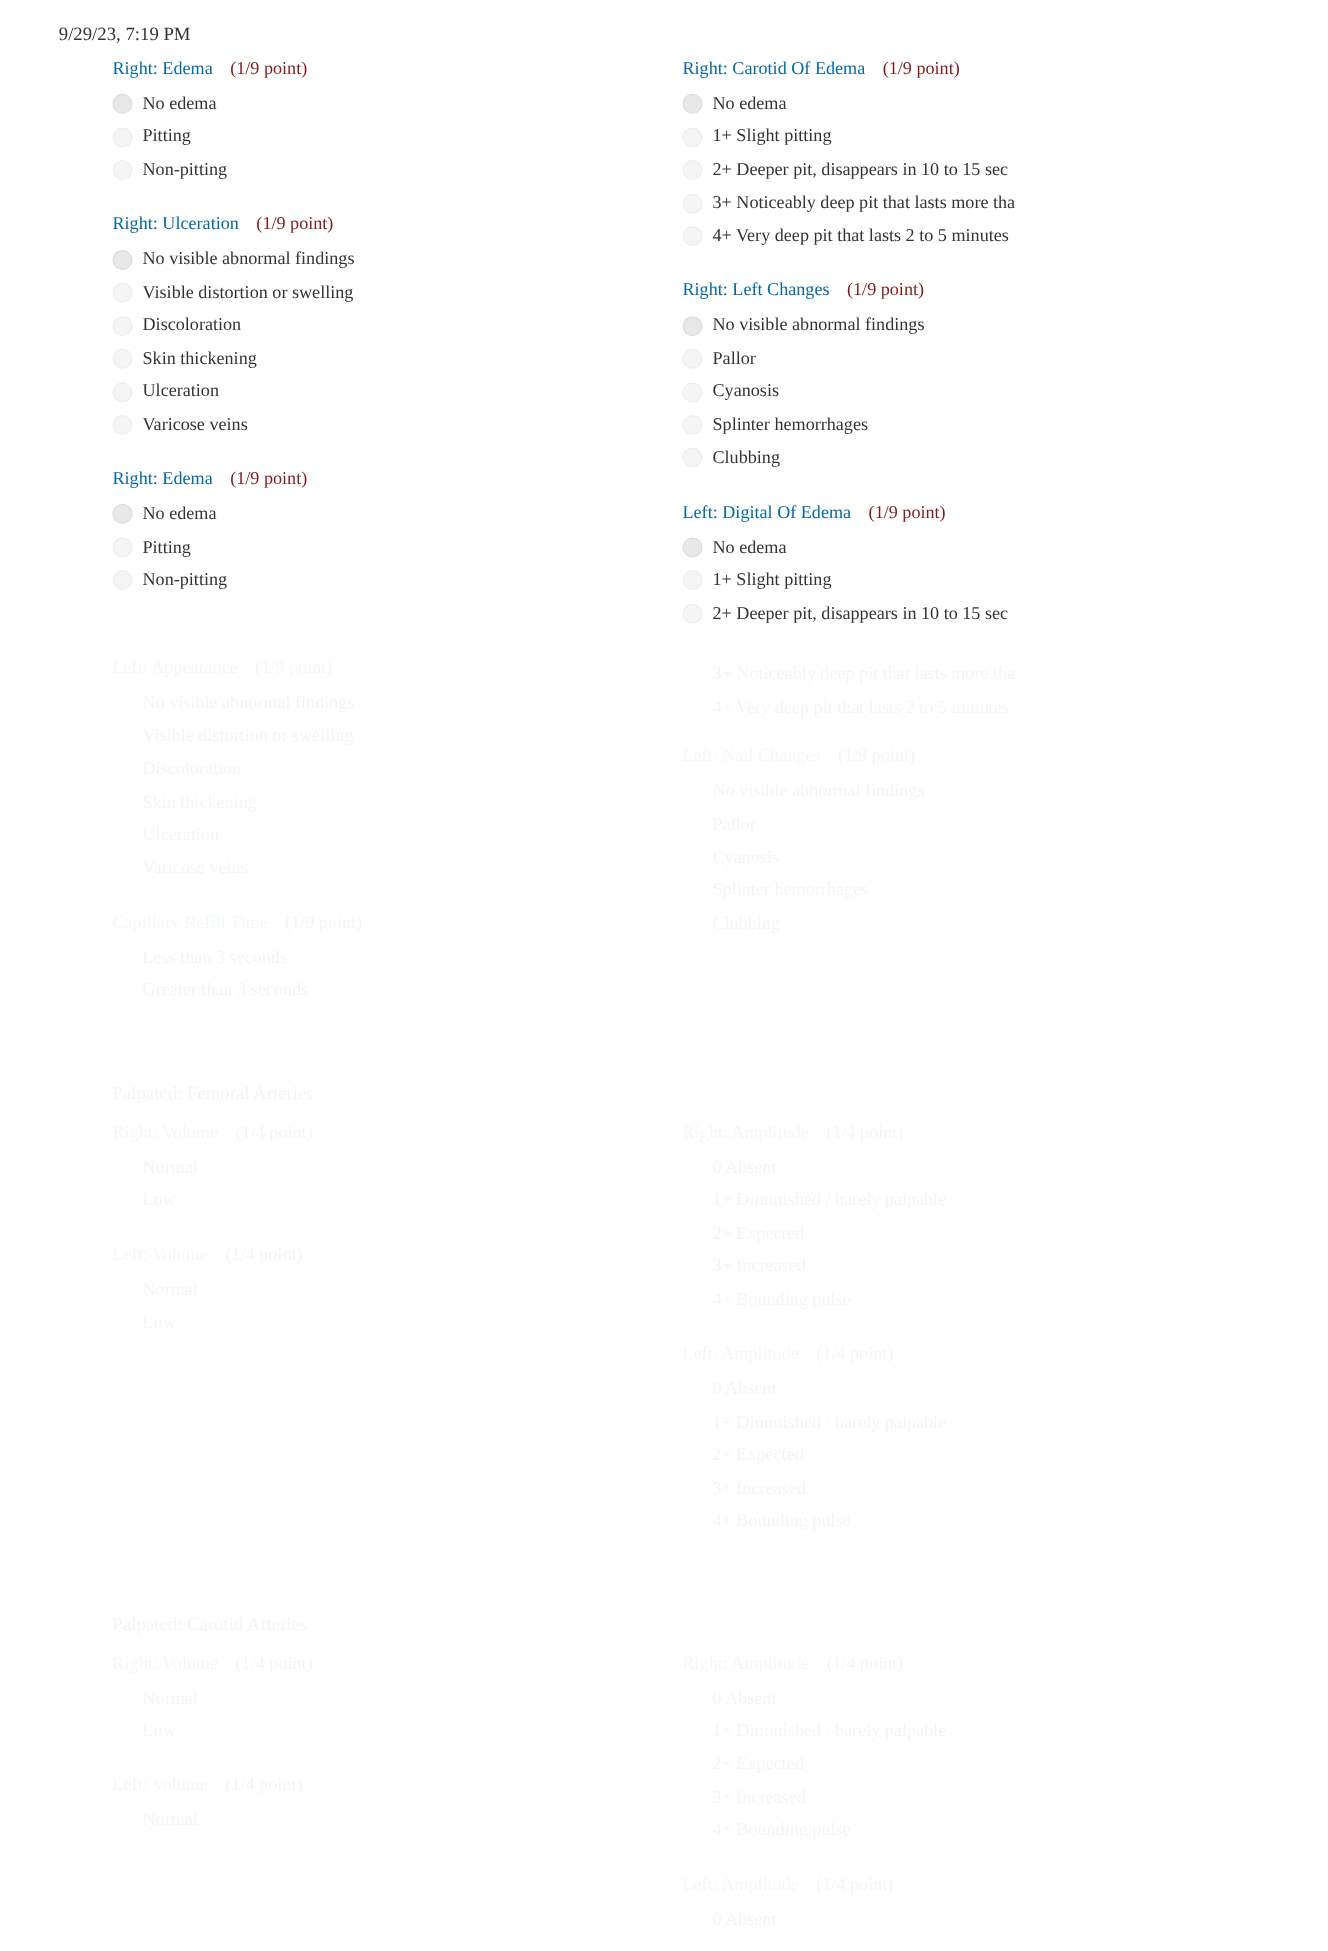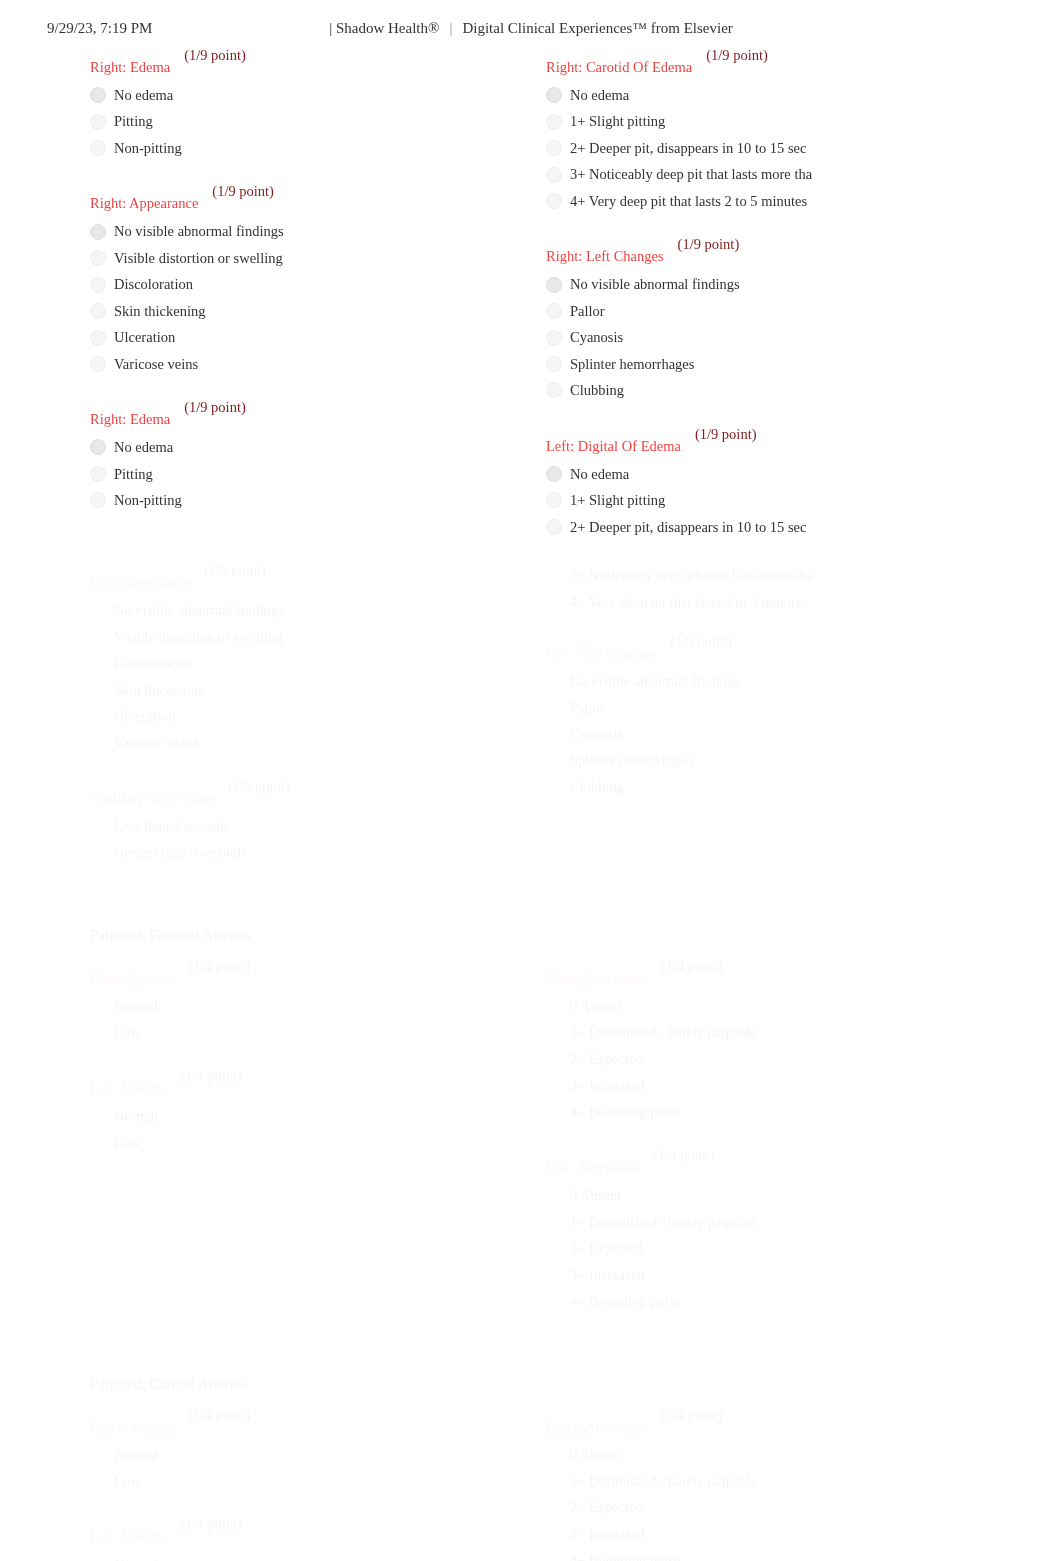--- a/index.html
+++ b/index.html
@@ -49,22 +49,21 @@
     .section {
       margin-bottom: 22px;
     }
     .section-title {
       font-size: 14.5px;
       margin-bottom: 6px;
       display: flex;
       gap: 14px;
     }
     .section-title .label {
-      color: #ef4444;
-      margin-top: 12px;
+      color: #0369a1;
     }
     .section-title .points {
       color: #7f1d1d;
     }
     .option-list {
       list-style: none;
     }
     .option-item {
       display: flex;
       align-items: center;
@@ -107,25 +106,20 @@
       margin: 20px 0 14px 0;
       padding-top: 18px;
       border-top: 1px solid #eee;
     }
   </style>
 </head>
 <body>
 
 <div class="page-header">
   <span class="timestamp">9/29/23, 7:19 PM</span>
-  <span class="header-center">
-    <span>| Shadow Health®</span>
-    <span class="header-divider">|</span>
-    <span>Digital Clinical Experiences™ from Elsevier</span>
-  </span>
 </div>
 
 <div class="content-wrapper">
 
   <div class="two-col">
     <div class="col" id="vis-left">
         <div class="section">
           <div class="section-title">
             <span class="label">Right: Edema</span>
             <span class="points">(1/9 point)</span>
@@ -140,21 +134,21 @@
               <span class="option-text">Pitting</span>
             </li>
             <li class="option-item">
               <span class="bullet"></span>
               <span class="option-text">Non-pitting</span>
             </li>
           </ul>
         </div>
         <div class="section">
           <div class="section-title">
-            <span class="label">Right: Appearance</span>
+            <span class="label">Right: Ulceration</span>
             <span class="points">(1/9 point)</span>
           </div>
           <ul class="option-list">
             <li class="option-item">
               <span class="bullet selected"></span>
               <span class="option-text">No visible abnormal findings</span>
             </li>
             <li class="option-item">
               <span class="bullet"></span>
               <span class="option-text">Visible distortion or swelling</span>

